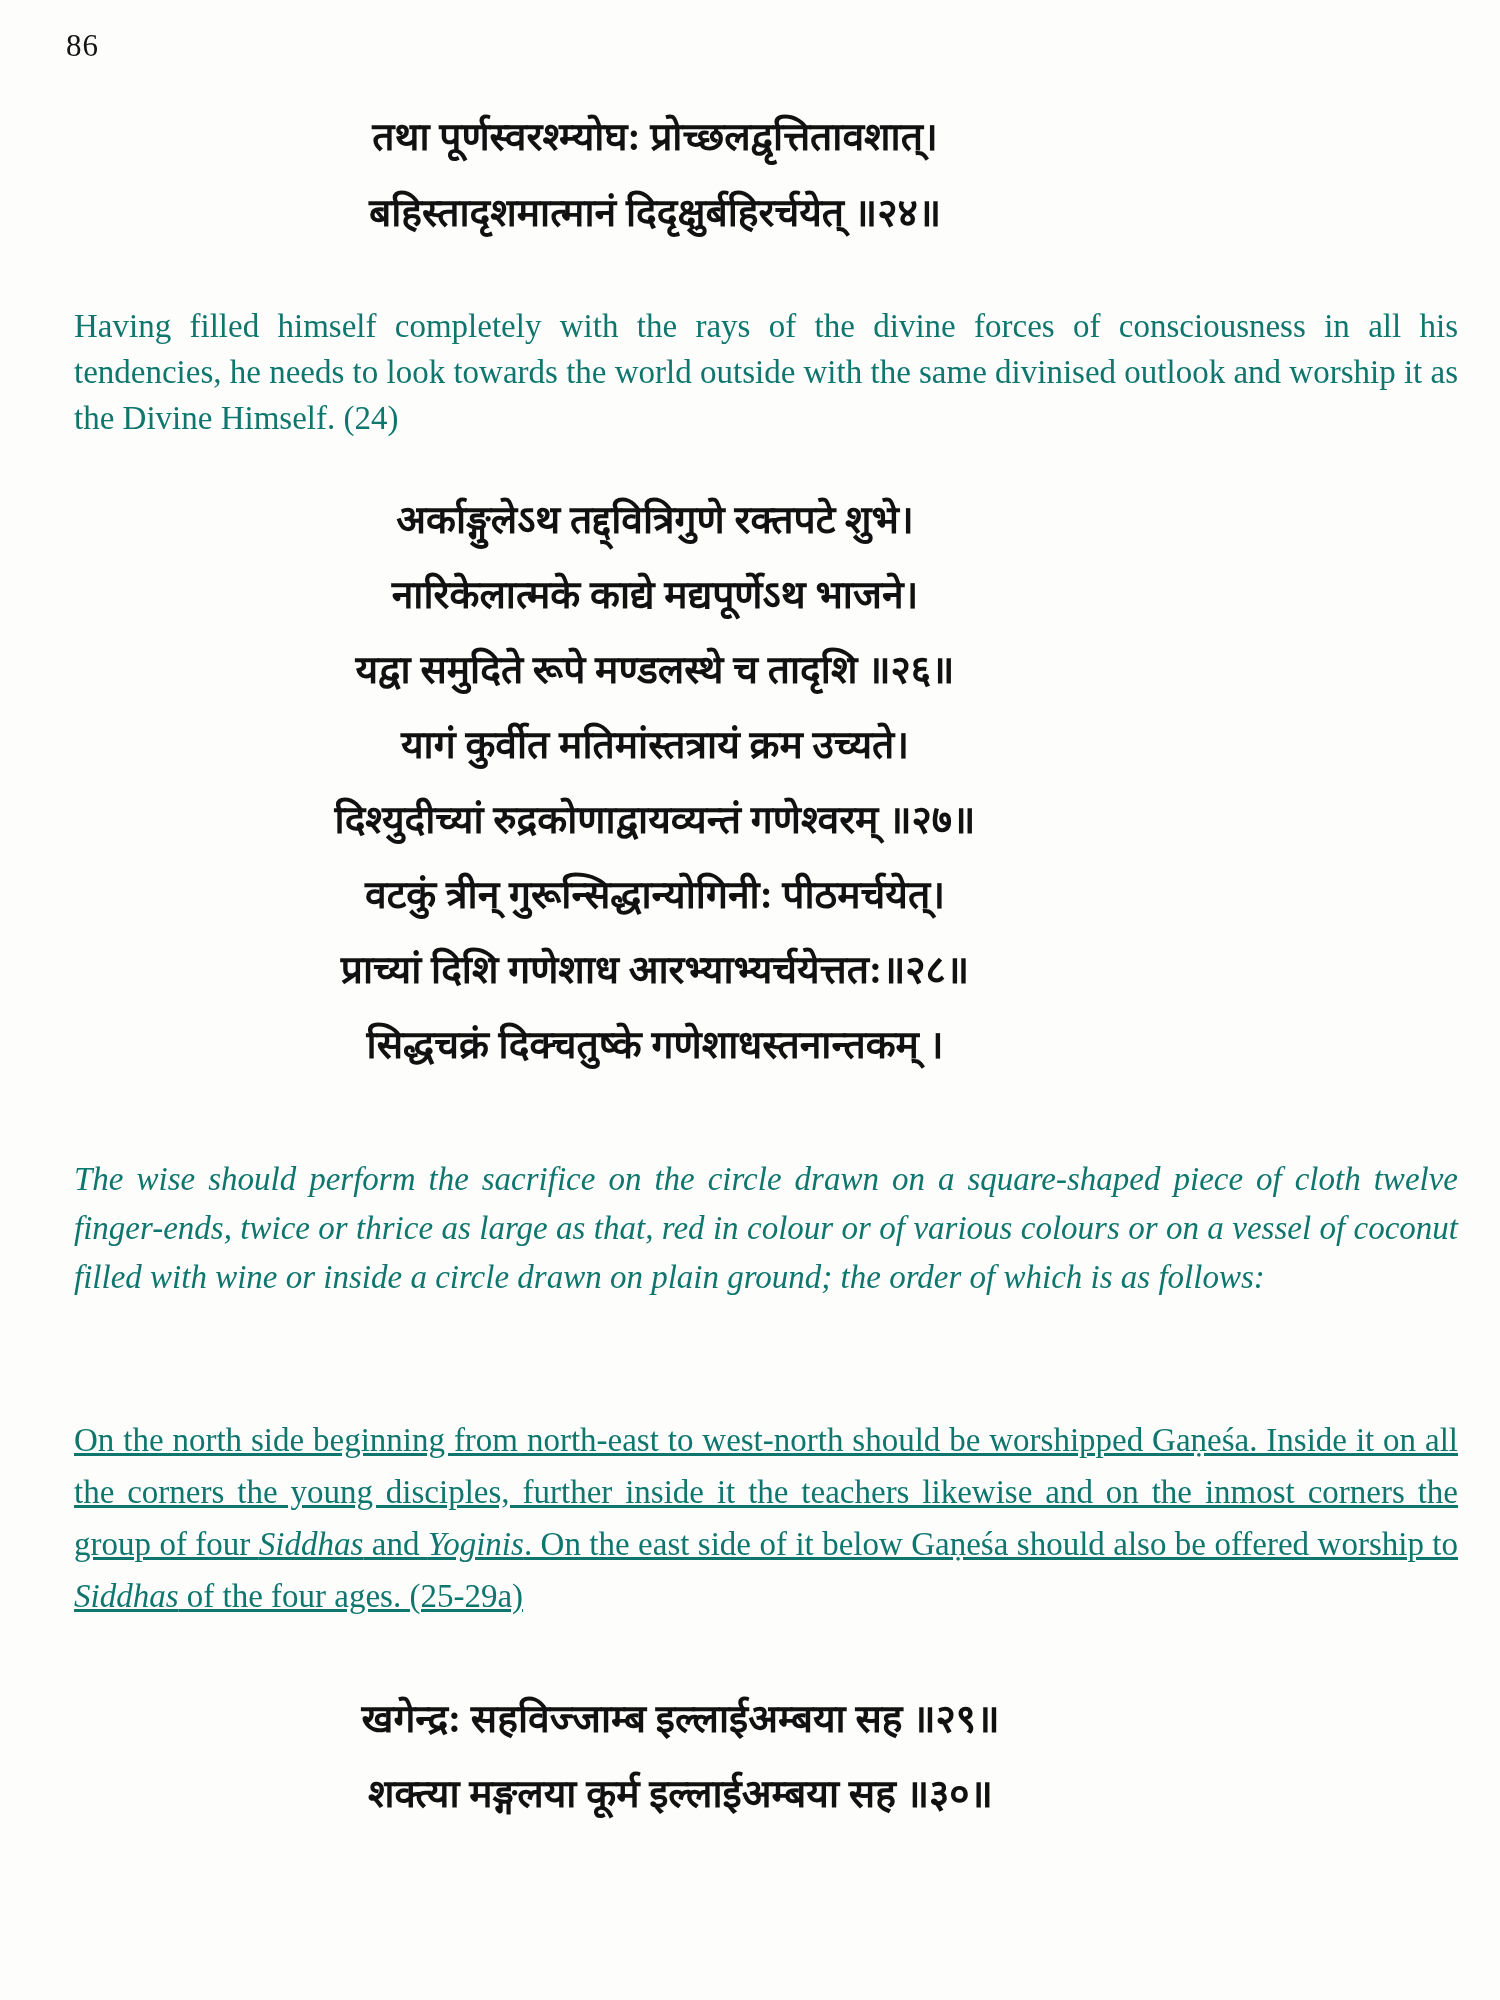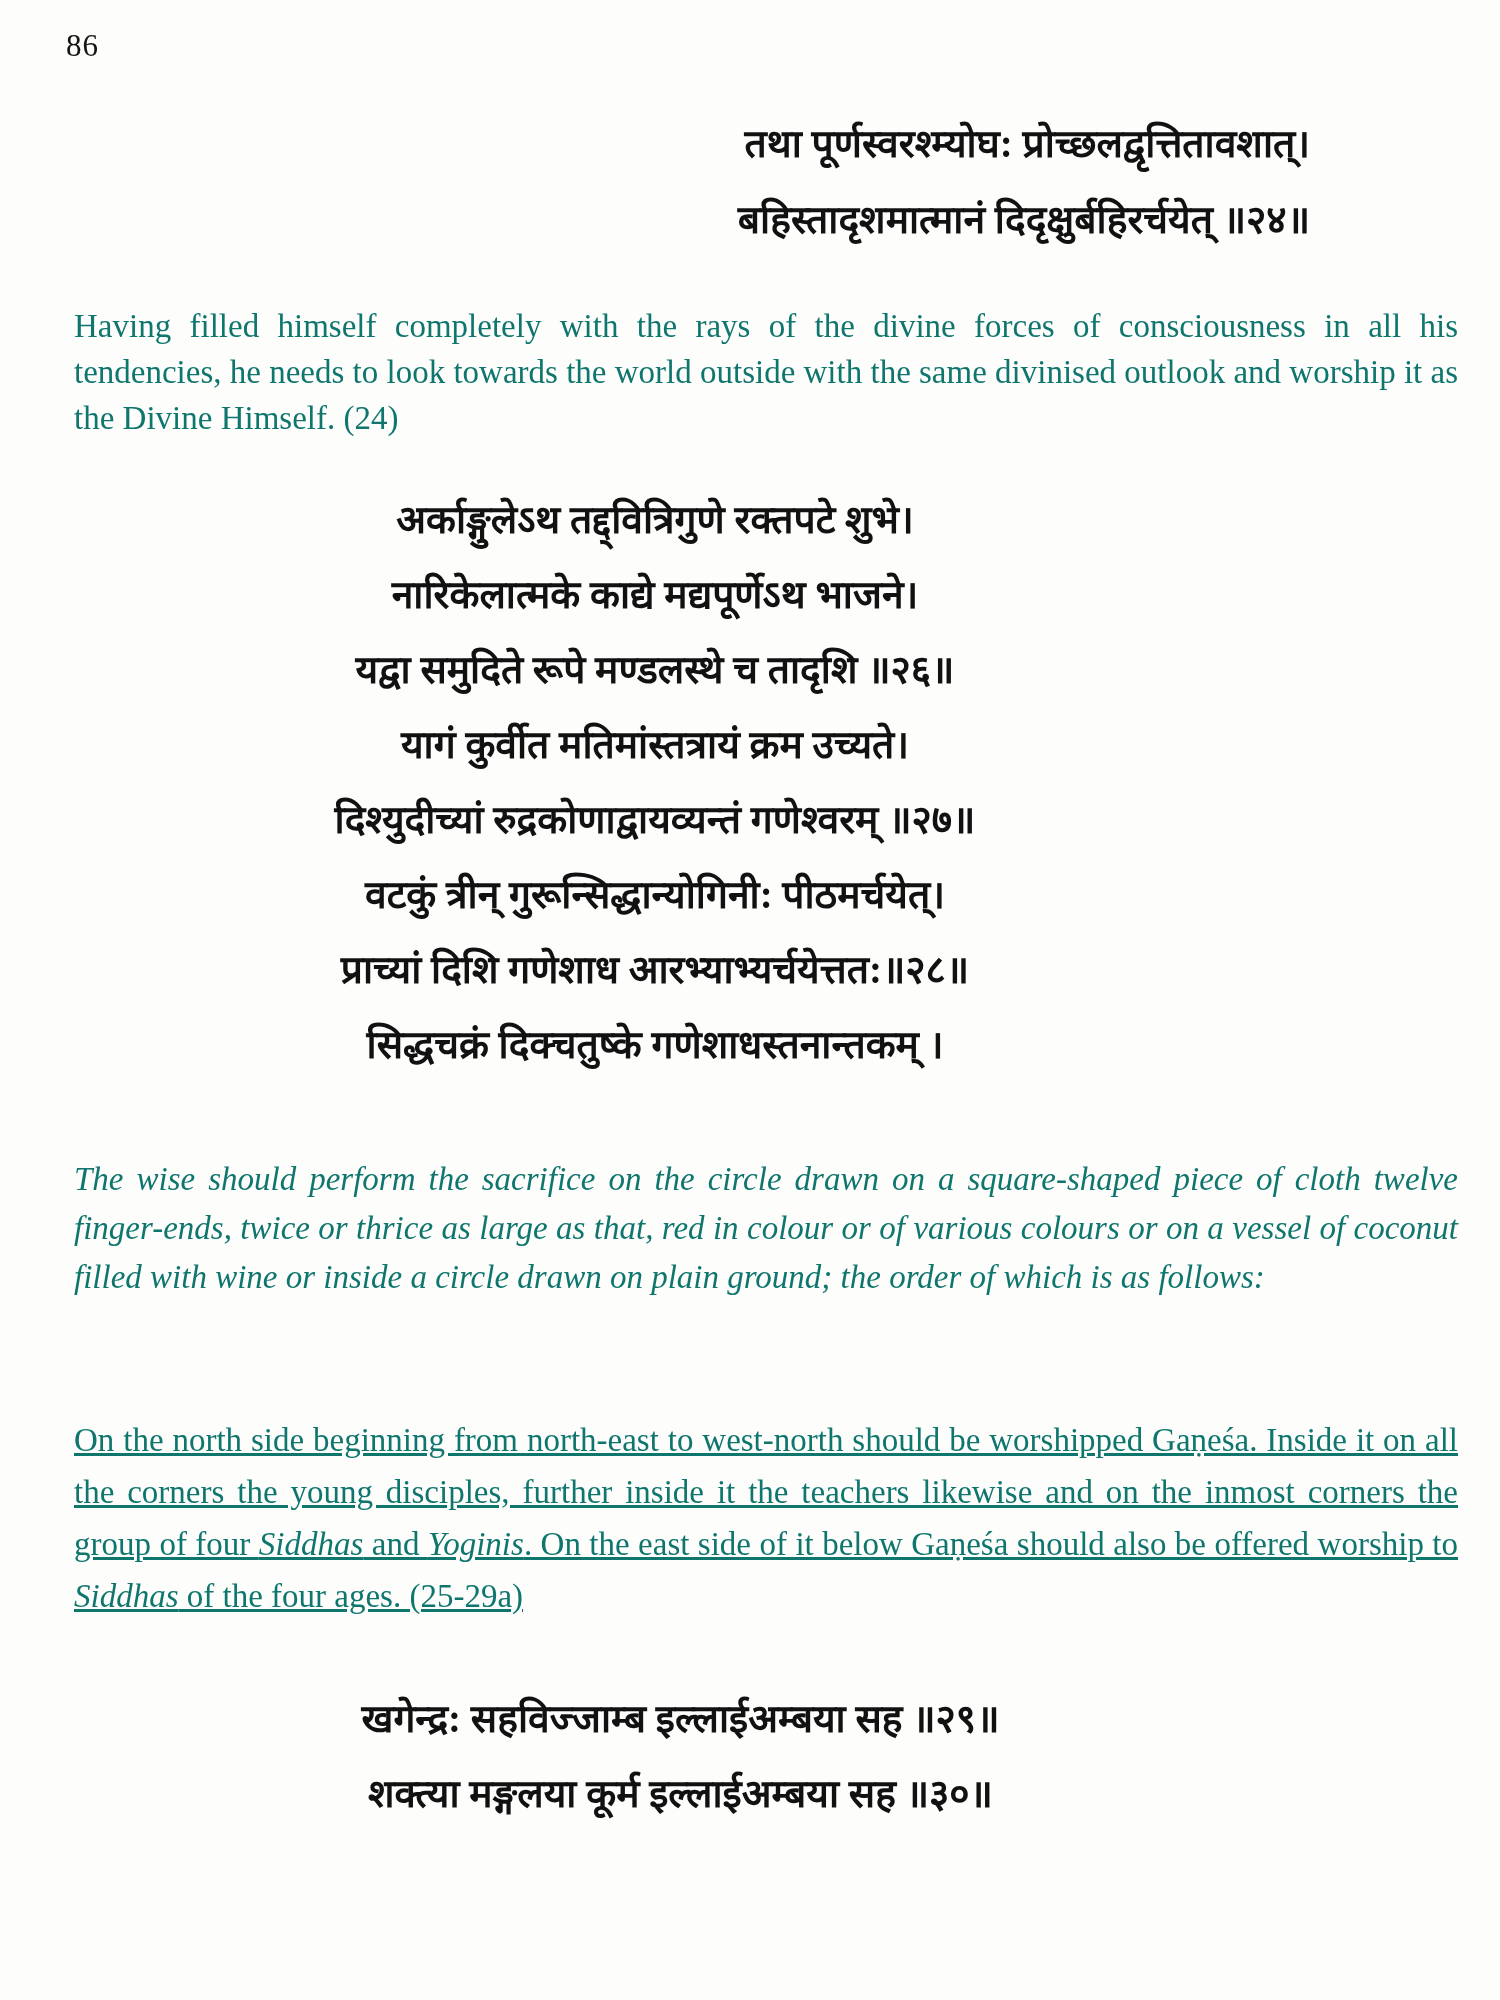--- a/index.html
+++ b/index.html
@@ -41,21 +41,21 @@
     text-align: center;
     font-family: "Liberation Serif", serif;
     font-size: 39px;
     font-weight: 600;
     color: #111;
   }
   .verse .vline {
     line-height: 75px;
     white-space: nowrap;
   }
-  .verse1 { top: 106px; text-align: right; }
+  .verse1 { top: 99px; }
   .verse1 .vline { line-height: 76px; }
   .verse2 { top: 482px; }
   .verse3 { top: 1681px; width: 1345px; }
   .verse3 .vline { line-height: 75px; margin-left: 16px; }
   .para {
     position: absolute;
     left: 62px;
     width: 1384px;
     margin: 12px;
     text-align: justify;

